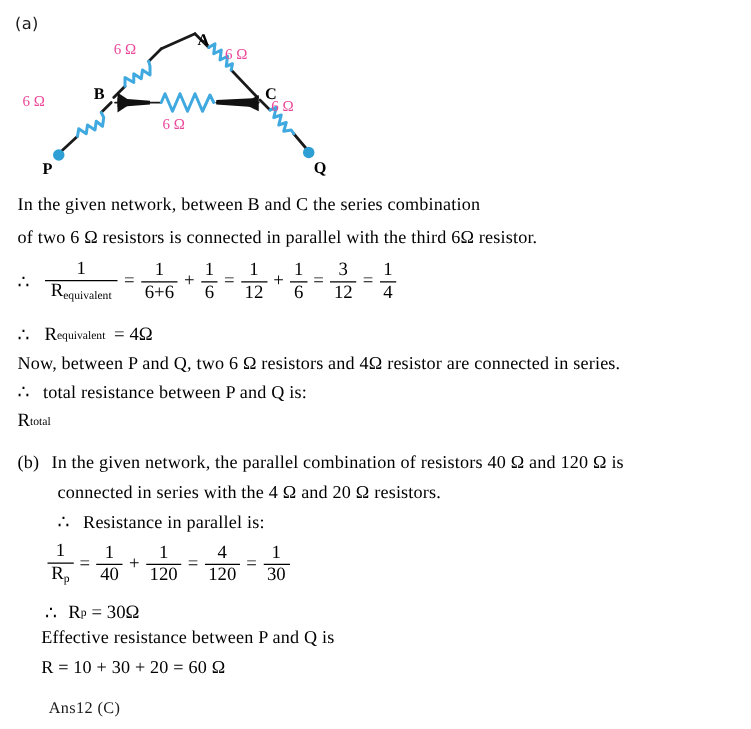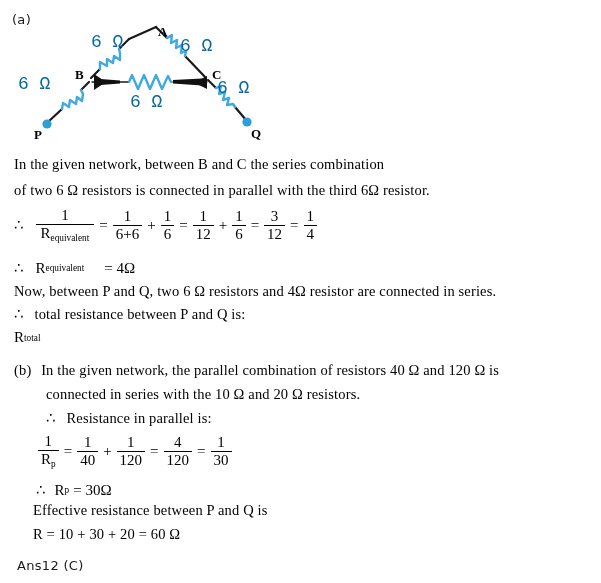--- a/index.html
+++ b/index.html
@@ -39,23 +39,23 @@
 
   .node-letter {
     position: absolute;
     font-family: "Liberation Serif", serif;
     font-weight: bold;
     font-size: 13px;
     color: #000;
   }
   .ohm-label {
     position: absolute;
-    font-family: Liberation Mono, monospace;
-    font-size: 18px;
-    color: #0369a1;
+    font-family: Liberation Serif, serif;
+    font-size: 12px;
+    color: #ec4899;
     white-space: nowrap;
   }
 
   
   .ptext {
     position: absolute;
     font-family: "Liberation Serif", serif;
     font-size: 14.5px;
     line-height: 1.05;
     color: #000;
@@ -218,41 +218,41 @@
   <span class="frac">
     <span class="num">1</span>
     <span class="den">4</span>
   </span>
 </div>
 
 <div class="eqrow" style="left:14px; top:259px;">
   <span class="therefore" style="margin-right:12px;">∴</span>
   <span>R</span>
     <sub>equivalent</sub>
-  <span style="margin-left:20px;">= 4Ω</span>
+  <span style="margin-left:7px;">= 4Ω</span>
 </div>
 
 <div class="ptext" style="left:14px; top:284px;">Now, between P and Q, two 6 Ω resistors and 4Ω resistor are connected in series.</div>
 
 <div class="ptext" style="left:14px; top:307px;">
   <span class="therefore">∴</span>
   <span style="margin-left:7px;">total resistance between P and Q is:</span>
 </div>
 
 <div class="eqrow" style="left:14px; top:329px;">
   <span>R</span>
     <sub>total</sub>
 </div>
 
 <div class="ptext" style="left:14px; top:363px;">
   <span>(b)</span>
   <span style="margin-left:6px;margin-top:24px;">In the given network, the parallel combination of resistors 40 Ω and 120 Ω is</span>
 </div>
 
-<div class="ptext" style="left:46px; top:387px;">connected in series with the 10 Ω and 20 Ω resistors.</div>
+<div class="ptext" style="left:46px; top:387px;">connected in series with the 4 Ω and 20 Ω resistors.</div>
 
 <div class="ptext" style="left:46px; top:411px;">
   <span class="therefore">∴</span>
   <span style="margin-left:7px;">Resistance in parallel is:</span>
 </div>
 
 <div class="eqrow" style="left:36px; top:434px;">
   <span class="frac">
     <span class="num">1</span>
     <span class="den"><span>R</span><sub>p</sub></span>
@@ -287,13 +287,13 @@
   <span class="therefore" style="margin-right:9px;">∴</span>
   <span>R</span>
     <sub>p</sub>
   <span style="margin-left:4px;">= 30Ω</span>
 </div>
 
 <div class="ptext" style="left:33px; top:503px;">Effective resistance between P and Q is</div>
 
 <div class="ptext" style="left:33px; top:527px;">R = 10 + 30 + 20 = 60 Ω</div>
 
-<div class="abs sans-label" style="left:17px; top:558px;">Ans12 (C)</div>
+<div class="abs sans-label" style="left:39px; top:558px;font-family:Liberation Serif, serif;">Ans12 (C)</div>
 
 </body></html>

